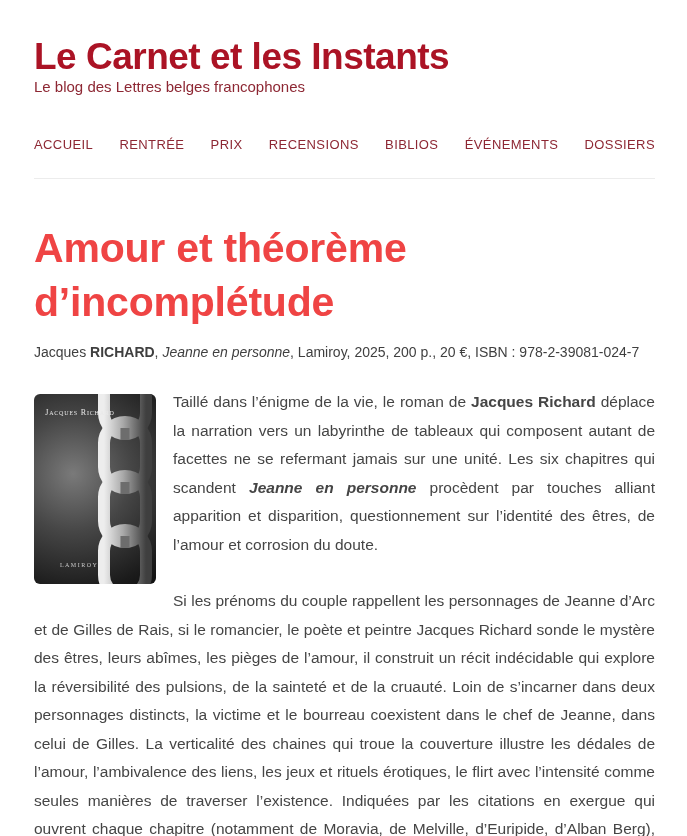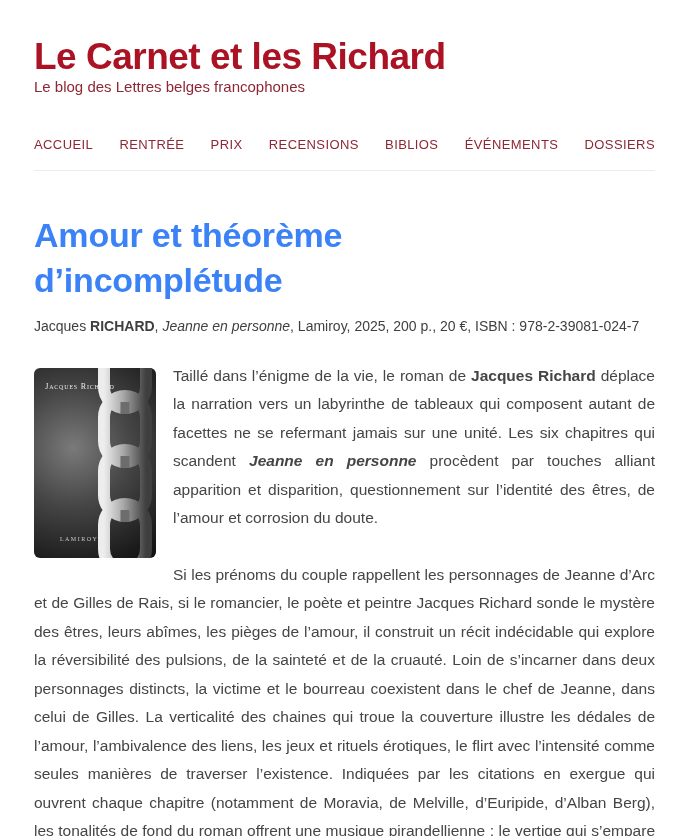--- a/index.html
+++ b/index.html
@@ -13,34 +13,34 @@
 
   
   .site-title {
     font-size:37px; font-weight:800; letter-spacing:-0.5px;
     color:#ab1325; cursor:pointer;
   }
   .tagline { font-size:15px; color:#8d2733; }
 
   
   nav.main-nav {
-    margin-top:42px; padding-bottom:18px;
+    margin-top:42px; padding-bottom:26px;
     border-bottom:1px solid #ececec;
     display:flex; justify-content:space-between; align-items:center;
   }
   nav.main-nav a {
     font-size:13px; letter-spacing:0.4px; color:#8d2733;
     text-decoration:none; text-transform:uppercase; cursor:pointer;
   }
 
   
   .article-title {
     margin-top:42px; max-width:420px;
-    font-size:34px; line-height:1.32; font-weight:800;
-    color:#3b82f6; letter-spacing:-0.2px;
+    font-size:41px; line-height:1.32; font-weight:800;
+    color:#ef4444; letter-spacing:-0.2px;
   }
   .byline { margin-top:15px; font-size:14px; color:#3f3f3f; }
   .byline .b { font-weight:bold; }
   .byline .i { font-style:italic; }
 
   .article-body {
     margin-top:28px; font-size:15.5px; line-height:1.84;
     text-align:justify; color:#454545; hyphens:auto;
   }
   .article-body p + p { margin-top:28px; }
@@ -73,21 +73,21 @@
     font-size:6px; letter-spacing:1.5px; color:#c9c9c9; text-align:center;
   }
   .cover-chain { position:absolute; top:0; right:0; height:100%; }
 </style>
 </head>
 <body>
 
 <div class="page">
 
   <header>
-    <h1 class="site-title">Le Carnet et les Richard</h1>
+    <h1 class="site-title">Le Carnet et les Instants</h1>
     <p class="tagline">Le blog des Lettres belges francophones</p>
   </header>
 
   <nav class="main-nav">
     <a>ACCUEIL</a>
     <a>RENTRÉE</a>
     <a>PRIX</a>
     <a>RECENSIONS</a>
     <a>BIBLIOS</a>
     <a>ÉVÉNEMENTS</a>

